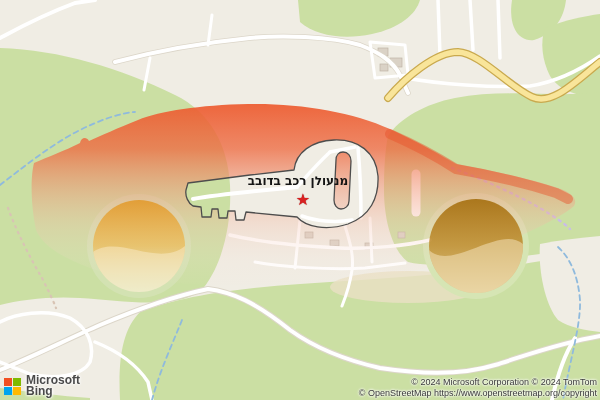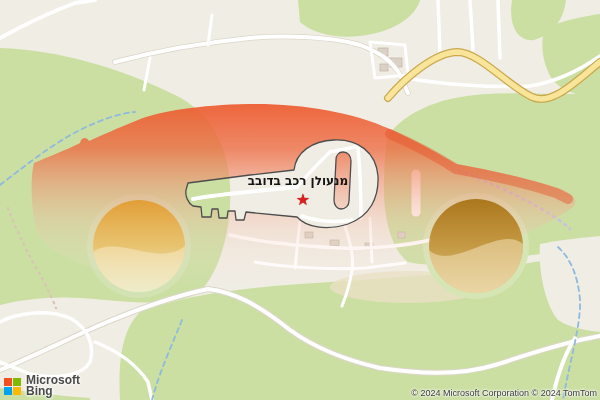--- a/index.html
+++ b/index.html
@@ -226,15 +226,16 @@
         <span class="sq4"></span>
     </div>
     <div class="logo-text">
       <div>Microsoft</div>
       <div>Bing</div>
     </div>
   </div>
 
   <div class="attribution">
     <div>© 2024 Microsoft Corporation © 2024 TomTom</div>
+    <div>© OpenStreetMap https://www.openstreetmap.org/copyright</div>
   </div>
 
 </div>
 
 </body></html>

